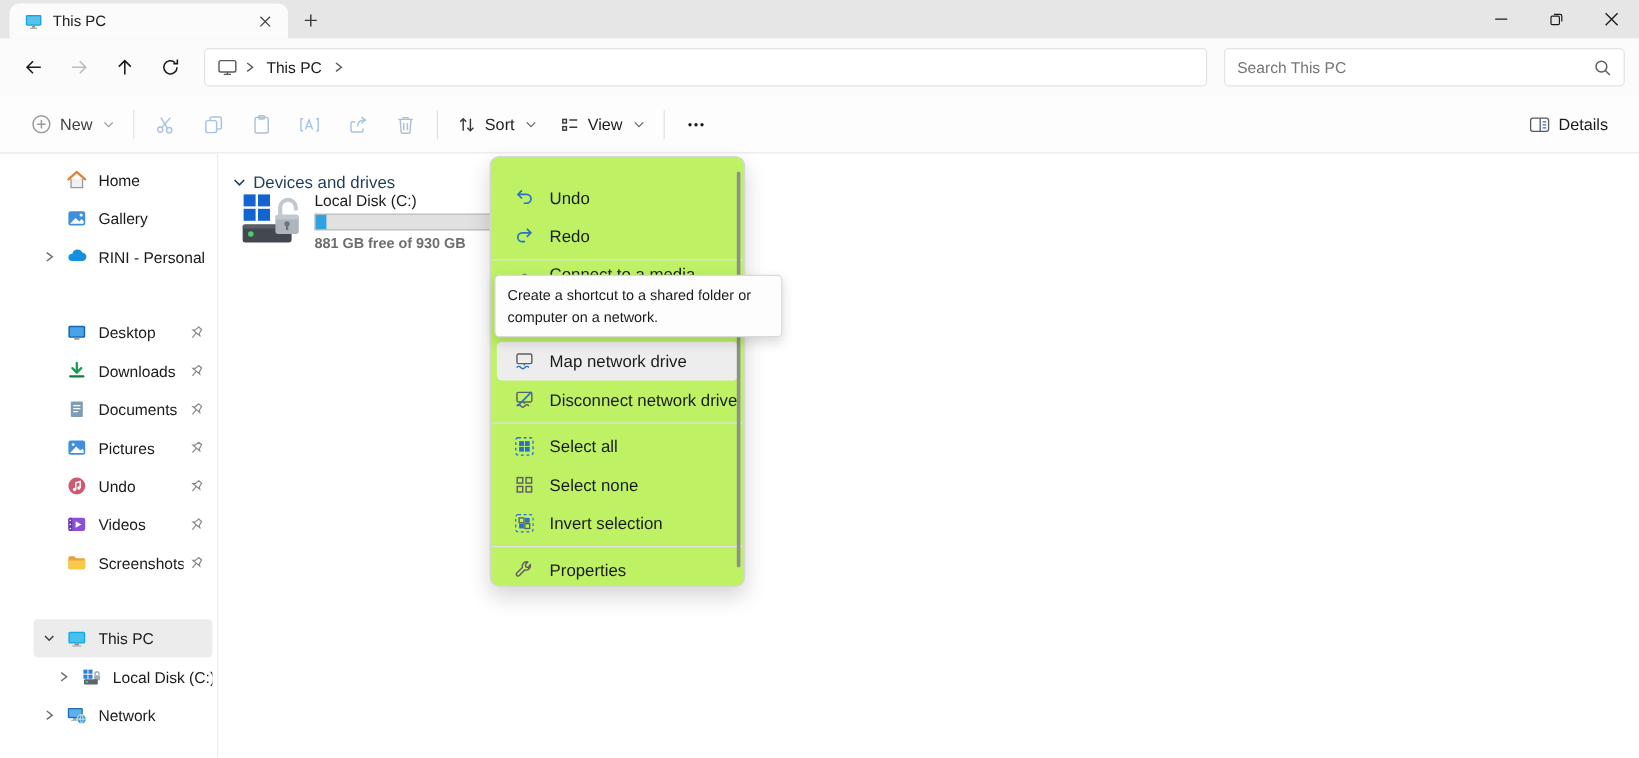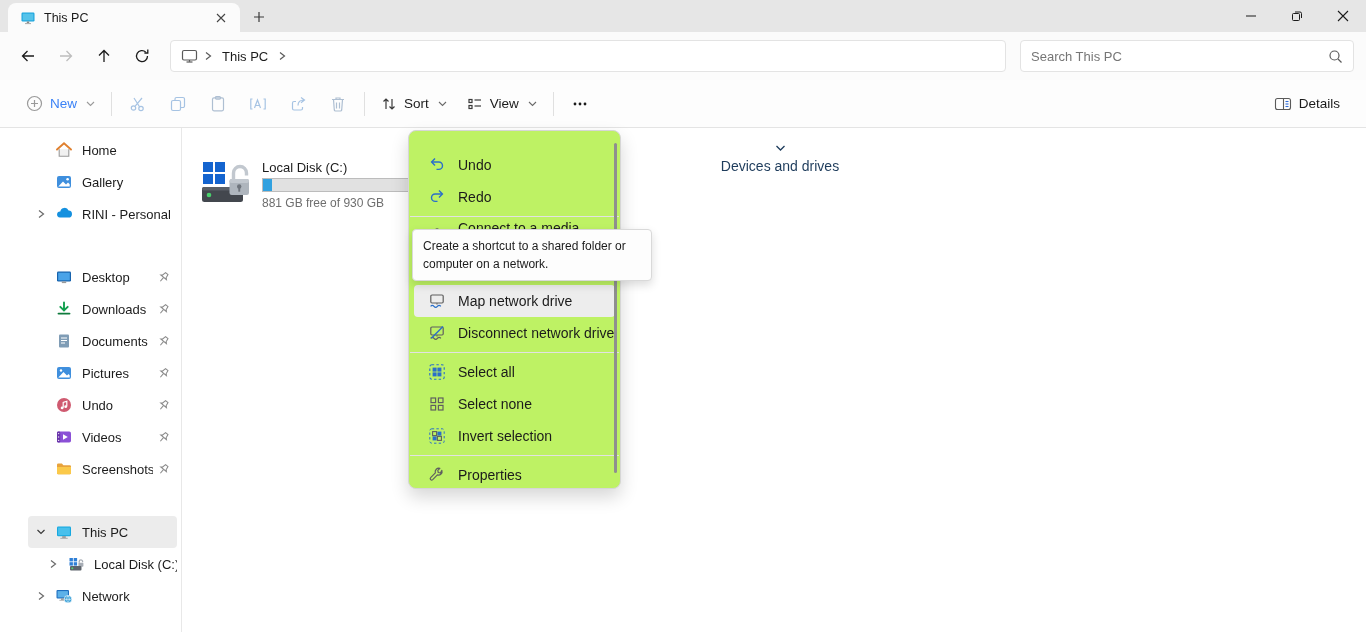--- a/index.html
+++ b/index.html
@@ -27,43 +27,43 @@
     display:flex; align-items:center; padding:0 10px; }
   .searchbox input { flex:1; border:none; outline:none; font-size:13px; background:transparent;
     font-family:"Liberation Sans","DejaVu Sans",sans-serif; color:#1b1b1b; }
   .searchbox input::placeholder { color:#767676; }
 
   
   .toolbar { height:48px; background:#fdfdfd; border-bottom:1px solid #e4e4e4; display:flex; align-items:center; padding:0 16px; }
   .tb-btn { display:flex; align-items:center; gap:7px; padding:0 10px; height:36px; border-radius:4px; font-size:13.5px; }
   .tb-icon-btn { width:40px; height:36px; display:flex; align-items:center; justify-content:center; border-radius:4px; }
   .tb-divider { width:1px; height:24px; background:#e0e0e0; margin:0 6px; }
-  .tb-muted { color:#3b82f6; }
+  .tb-muted { color:#404040; }
   .chev-sm { margin-left:2px; }
   .tb-right { margin-left:auto; display:flex; align-items:center; }
 
   
   .content { display:flex; height:504px;padding-left:24px; }
   .sidebar { width:158px; border-right:1px solid #e8e8e8; padding-top:6px; flex-shrink:0; }
   .side-item { height:32px; display:flex; align-items:center; margin:0 4px; border-radius:4px; position:relative; font-size:13px; }
   .side-item.selected { background:#ececec; }
   .side-chev { width:26px; display:flex; justify-content:center; align-items:center; flex-shrink:0; }
   .side-icon { width:20px; height:18px; display:flex; align-items:center; justify-content:center; margin-right:8px; flex-shrink:0; }
   .side-label { flex:1; white-space:nowrap; overflow:hidden; }
   .side-pin { width:20px; margin-right:4px; display:flex; justify-content:center; flex-shrink:0; }
   .gap32 { height:31px; }
   .indent1 { margin-left:16px; }
 
   .main { flex:1; position:relative; background:#fff; }
-  .group-header { display:flex; align-items:center; gap:6px; margin:16px 0 0 12px; font-size:14px; color:#1e3c5c;flex-direction:column; }
+  .group-header { display:flex; align-items:center; gap:6px; margin:16px 0 0 12px; font-size:14px; color:#1e3c5c; }
   .drive-tile { position:absolute; left:20px; top:32px; display:flex; gap:10px; width:240px; }
   .drive-name { font-size:13px; margin-bottom:3px; }
   .drive-bar { width:177px; height:14px; background:#e1e1e1; border:1px solid #bcbcbc; }
   .drive-bar-fill { height:100%; background:#31a1e0; }
-  .drive-caption { font-size:12px; color:#6e6e6e; margin-top:4px; }
+  .drive-caption { font-size:12px; color:#6e6e6e; margin-top:4px;font-weight:bold; }
 
   
   .menu { position:absolute; left:408px; top:130px; width:213px; height:359px; background:#bef264;
     border:1px solid #d6d6d6; border-radius:8px; box-shadow:0 8px 18px rgba(0,0,0,.16); padding-top:18px; z-index:5; }
   .mi { height:32px; display:flex; align-items:center; gap:12px; padding-left:14px; margin:0 5px; border-radius:4px; font-size:14px; }
   .mi.hover { background:#ededed; }
   .mi-icon { width:18px; height:18px; display:flex; align-items:center; justify-content:center; flex-shrink:0; }
   .menu-sep { height:1px; background:#e2e2e2; margin:3px 1px; }
   .menu-spacer { height:33px; }
   .menu-scrollbar { position:absolute; right:3px; top:12px; width:3px; height:330px; background:#8f8f8f; border-radius:2px; }

